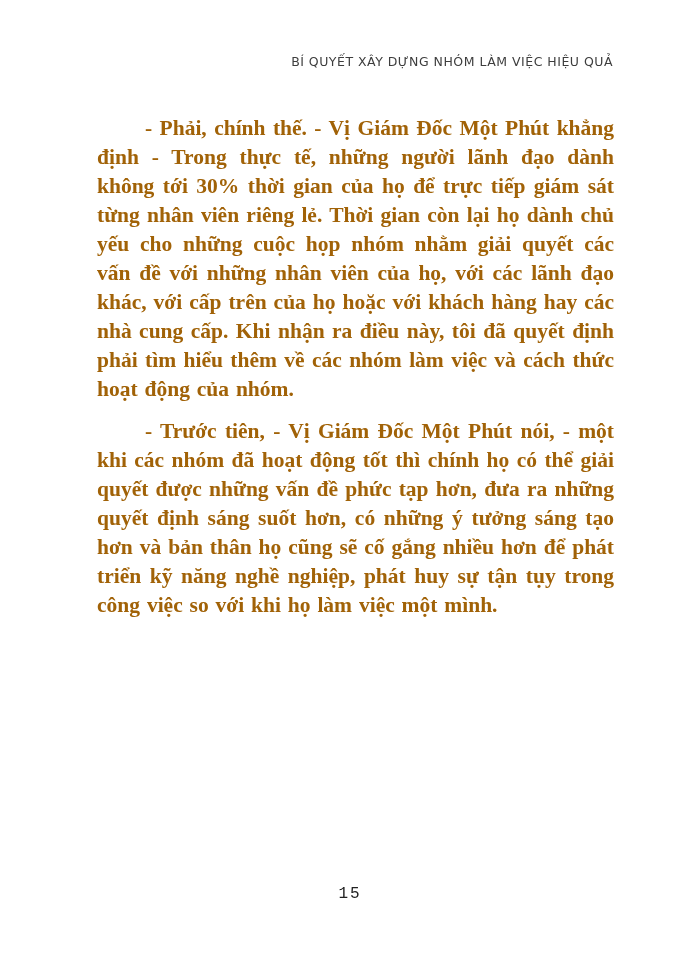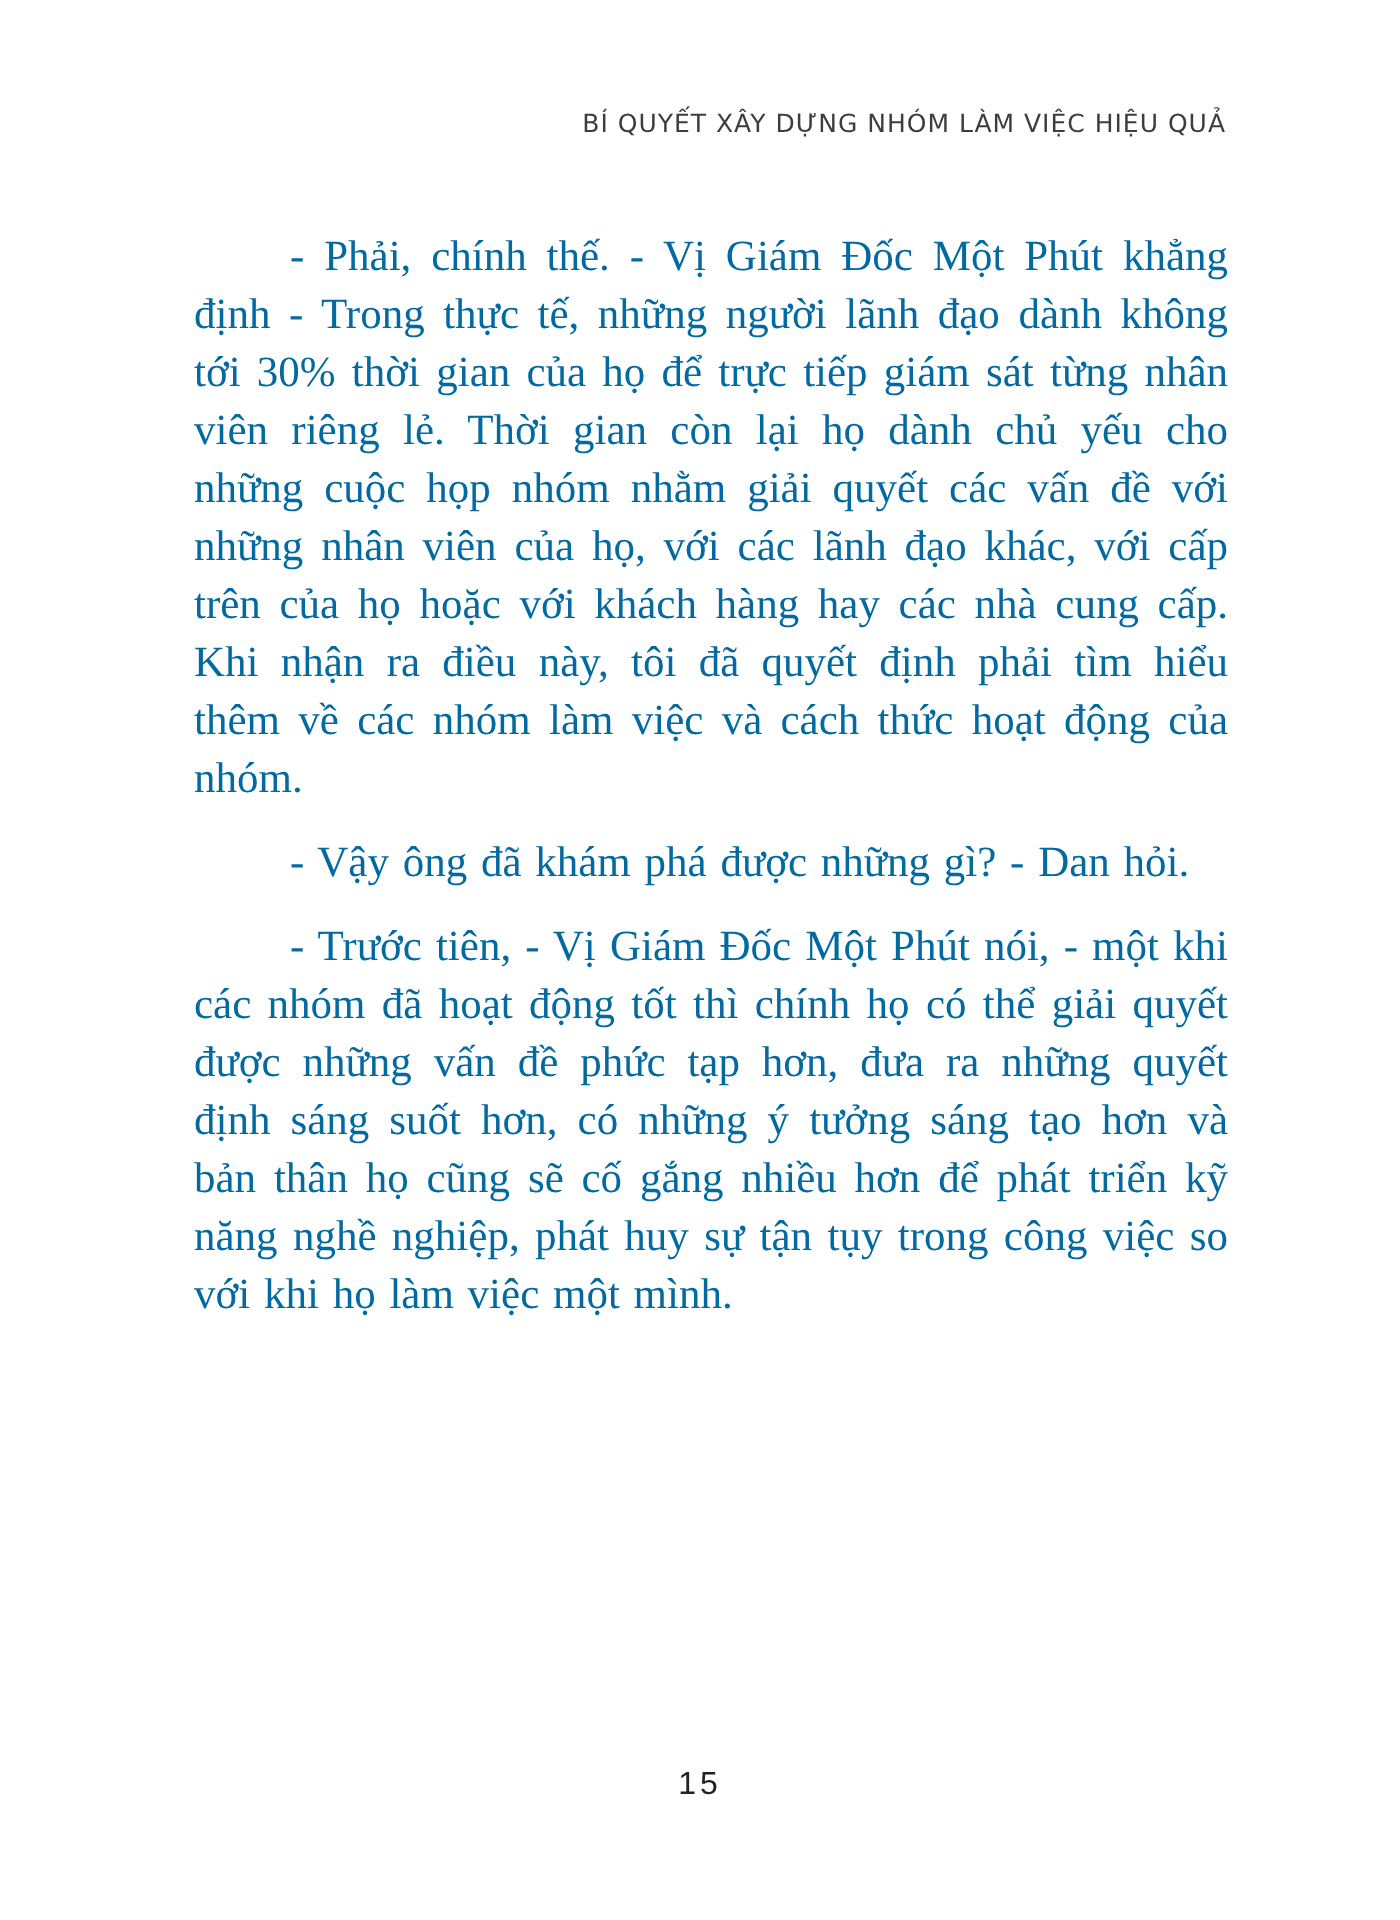--- a/index.html
+++ b/index.html
@@ -32,49 +32,49 @@
     left: 97px;
     width: 517px;
   }
   .text-block p {
     margin: 0 0 13px 0;
     text-indent: 48px;
     text-align: justify;
     font-family: "Liberation Serif", "DejaVu Serif", serif;
     font-size: 21.5px;
     line-height: 29px;
-    color: #0369a1;
+    color: #a16207;
     word-spacing: 1.5px;
+    font-weight: bold;
   }
   .page-footer {
     position: absolute;
     top: 884px;
     left: 0;
     width: 100%;
     text-align: center;
   }
   .page-number {
-    font-family: Liberation Sans, sans-serif;
+    font-family: Liberation Mono, monospace;
     font-size: 16px;
     letter-spacing: 2px;
     color: #222222;
   }
 </style>
 </head>
 <body>
 
 <div class="page">
 
   <header class="running-head">
     <span>BÍ QUYẾT XÂY DỰNG NHÓM LÀM VIỆC HIỆU QUẢ</span>
   </header>
 
   <main class="text-block">
     <p>- Phải, chính thế. - Vị Giám Đốc Một Phút khẳng định - Trong thực tế, những người lãnh đạo dành không tới 30% thời gian của họ để trực tiếp giám sát từng nhân viên riêng lẻ. Thời gian còn lại họ dành chủ yếu cho những cuộc họp nhóm nhằm giải quyết các vấn đề với những nhân viên của họ, với các lãnh đạo khác, với cấp trên của họ hoặc với khách hàng hay các nhà cung cấp. Khi nhận ra điều này, tôi đã quyết định phải tìm hiểu thêm về các nhóm làm việc và cách thức hoạt động của nhóm.</p>
-    <p>- Vậy ông đã khám phá được những gì? - Dan hỏi.</p>
     <p>- Trước tiên, - Vị Giám Đốc Một Phút nói, - một khi các nhóm đã hoạt động tốt thì chính họ có thể giải quyết được những vấn đề phức tạp hơn, đưa ra những quyết định sáng suốt hơn, có những ý tưởng sáng tạo hơn và bản thân họ cũng sẽ cố gắng nhiều hơn để phát triển kỹ năng nghề nghiệp, phát huy sự tận tụy trong công việc so với khi họ làm việc một mình.</p>
   </main>
 
   <footer class="page-footer">
     <span class="page-number">15</span>
   </footer>
 
 </div>
 
 </body></html>

